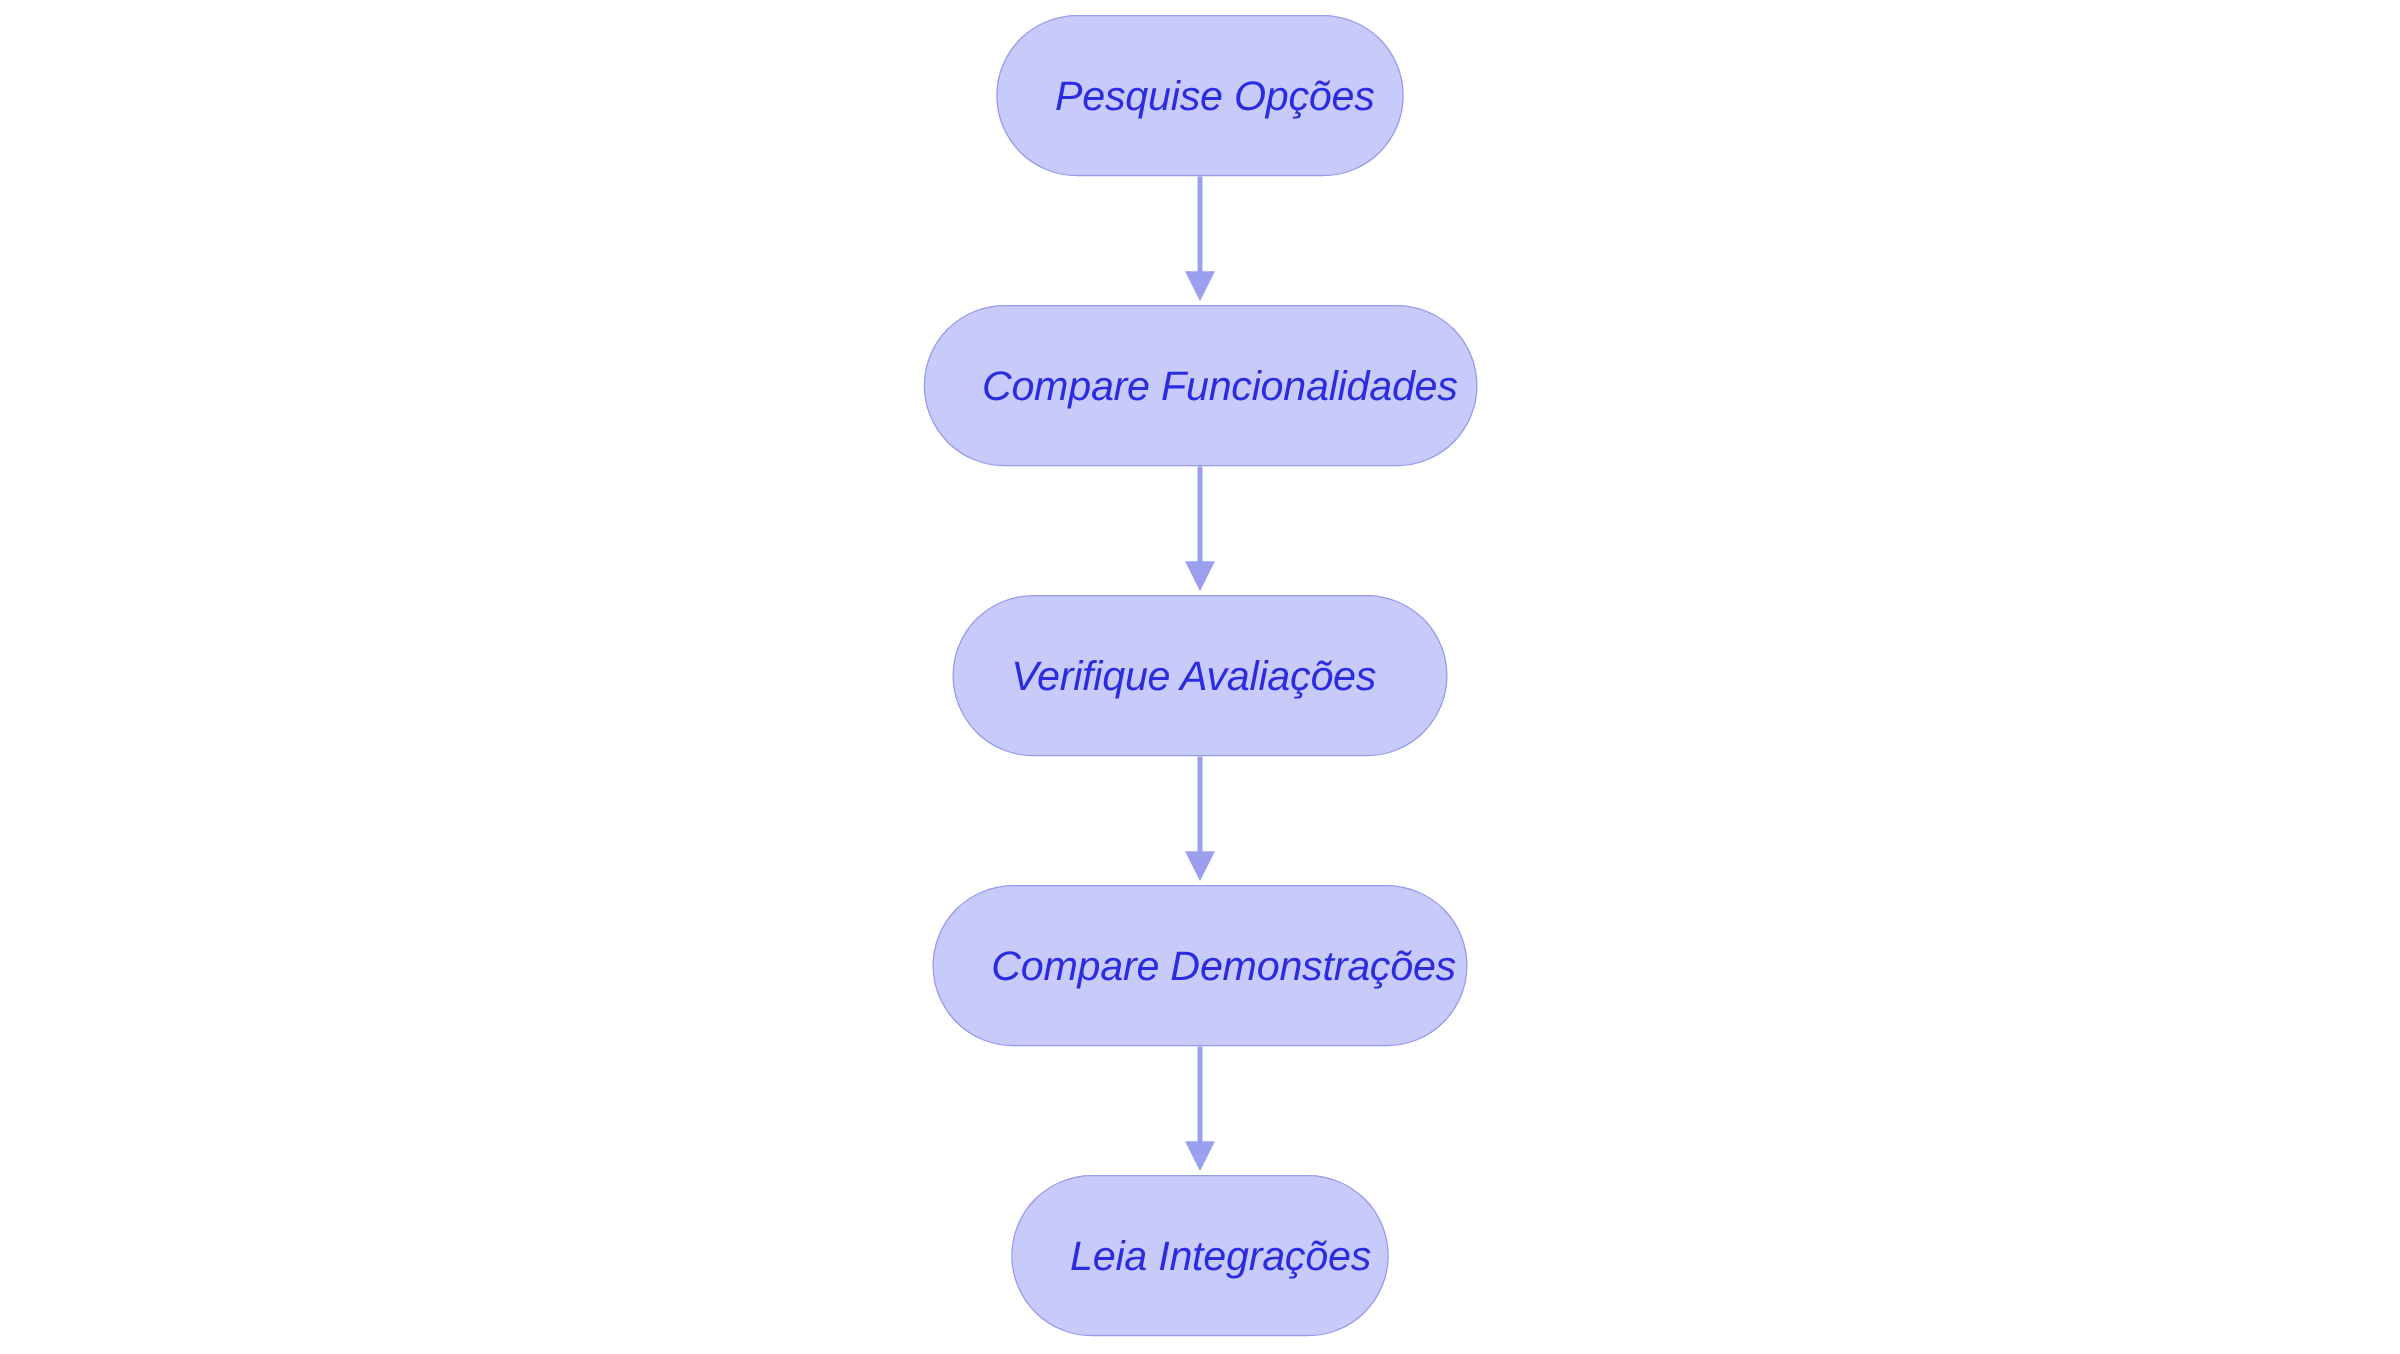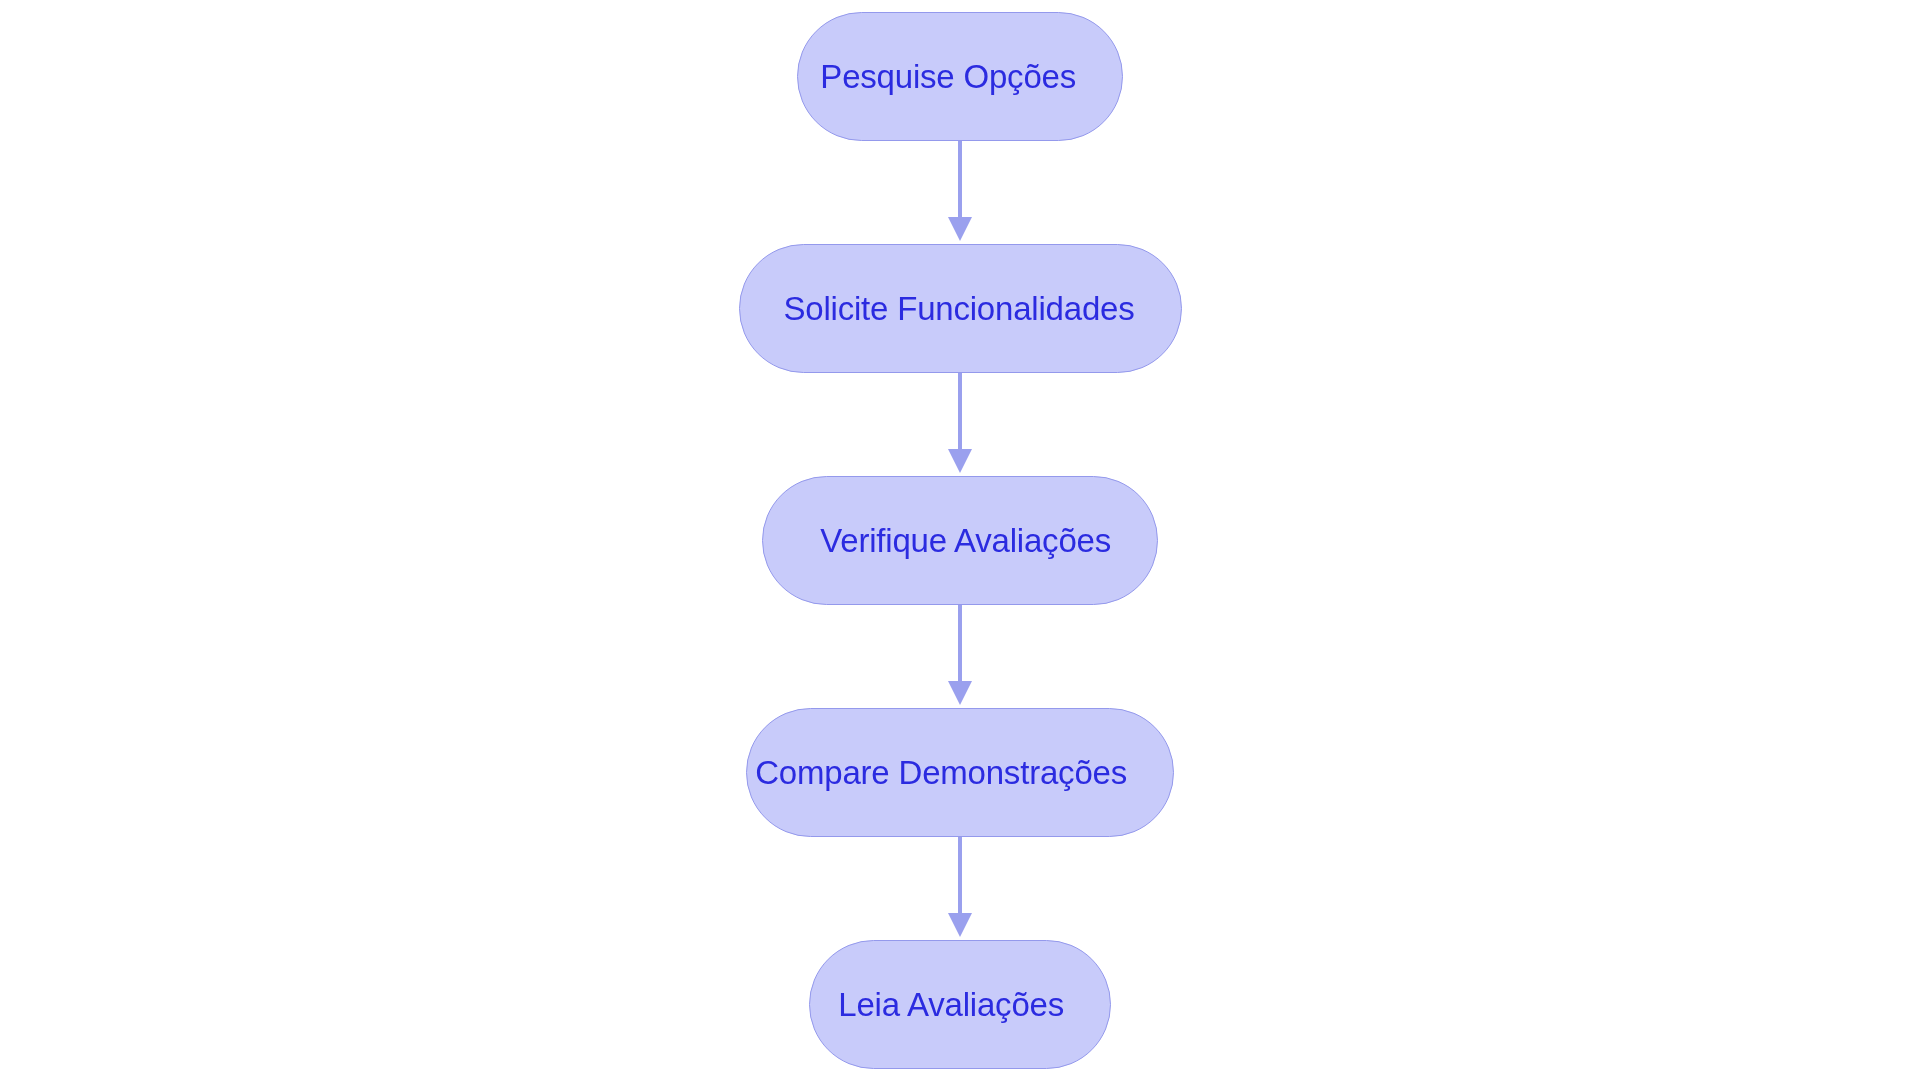--- a/index.html
+++ b/index.html
@@ -34,25 +34,26 @@
     justify-content: flex-start;
     padding-top: 12px;
     box-sizing: border-box;
   }
 
   .flow-node {
     box-sizing: border-box;
     height: 129px;
     display: flex;
     align-items: center;
-    justify-content: flex-end;
+    justify-content: flex-start;
     background: #c8cbfa;
     border: 1.6px solid #9499ec;
     border-radius: 999px;
     flex: none;
+    font-style: italic;
   }
 
   .flow-node-label {
     font-size: 33px;
     font-weight: 400;
     letter-spacing: -0.2px;
     color: #2b2be0;
     white-space: nowrap;
     line-height: 1;
     padding: 0 46px;
@@ -90,21 +91,21 @@
     <div class="flow-node w-n1">
       <span class="flow-node-label">Pesquise Opções</span>
     </div>
 
     <svg class="flow-connector" viewBox="0 0 40 103">
       <line class="connector-line" x1="20" y1="0" x2="20" y2="82"></line>
       <polygon class="connector-head" points="20,100 8,76 32,76"></polygon>
     </svg>
 
     <div class="flow-node w-n2">
-      <span class="flow-node-label">Solicite Funcionalidades</span>
+      <span class="flow-node-label">Compare Funcionalidades</span>
     </div>
 
     <svg class="flow-connector" viewBox="0 0 40 103">
       <line class="connector-line" x1="20" y1="0" x2="20" y2="82"></line>
       <polygon class="connector-head" points="20,100 8,76 32,76"></polygon>
     </svg>
 
     <div class="flow-node w-n3">
       <span class="flow-node-label">Verifique Avaliações</span>
     </div>
@@ -117,17 +118,17 @@
     <div class="flow-node w-n4">
       <span class="flow-node-label">Compare Demonstrações</span>
     </div>
 
     <svg class="flow-connector" viewBox="0 0 40 103">
       <line class="connector-line" x1="20" y1="0" x2="20" y2="82"></line>
       <polygon class="connector-head" points="20,100 8,76 32,76"></polygon>
     </svg>
 
     <div class="flow-node w-n5">
-      <span class="flow-node-label">Leia Avaliações</span>
+      <span class="flow-node-label">Leia Integrações</span>
     </div>
 
   </div>
 </div>
 
 </body></html>

